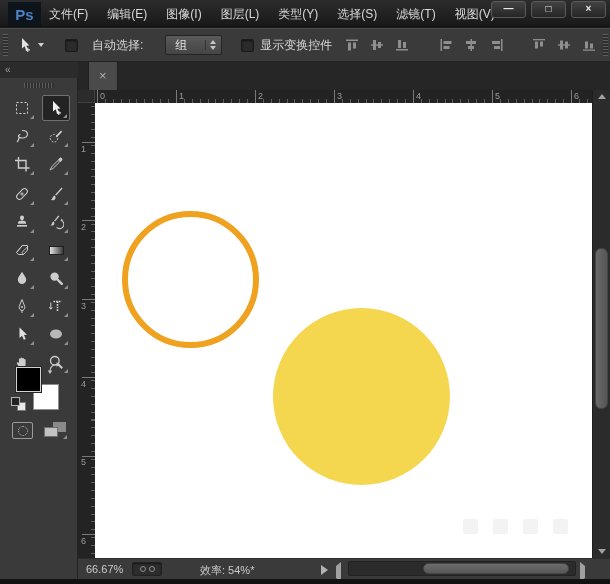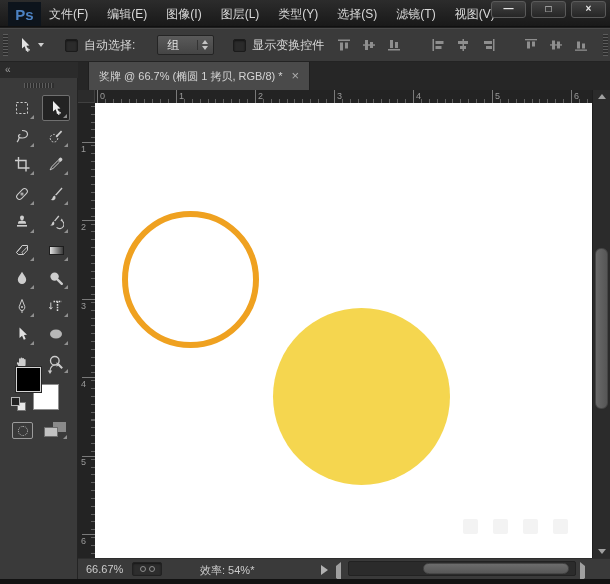--- a/index.html
+++ b/index.html
@@ -14,21 +14,21 @@
   .menu-item{padding:0 2px;cursor:default}
   .winbtns{position:absolute;right:4px;top:1px;display:flex;gap:5px}
   .winbtn{width:35px;height:17px;background:linear-gradient(#424242,#262626);border:1px solid #5a5a5a;border-radius:3px;color:#eaeaea;font-size:10px;line-height:14px;text-align:center;font-weight:bold}
 
   
   .optionsbar{position:absolute;left:0;top:28px;width:610px;height:34px;background:#3a3a3a;border-top:1px solid #4a4a4a;border-bottom:1px solid #232323;display:flex;align-items:center;color:#d6d6d6;font-size:12px}
   .grip-v{width:5px;height:22px;margin-left:3px;background:repeating-linear-gradient(0deg,#5c5c5c 0 1px,#2e2e2e 1px 3px)}
   .tool-preset{display:flex;align-items:center;gap:3px;margin-left:9px}
   .caret-down{width:0;height:0;border-left:3.5px solid transparent;border-right:3.5px solid transparent;border-top:4px solid #cfcfcf;margin-left:2px}
   .checkbox{width:13px;height:13px;background:#2b2b2b;border:1px solid #1b1b1b;border-radius:2px;box-shadow:inset 0 1px 2px rgba(0,0,0,.6)}
-  .cb1{margin-left:21px}.lbl1{margin-left:6px}
+  .cb1{margin-left:21px}.lbl1{margin-left:14px}
   .select{margin-left:22px;width:57px;height:20px;background:linear-gradient(#5a5a5a,#454545);border:1px solid #242424;border-radius:2px;display:flex;align-items:center;padding:0 5px 0 9px;color:#e2e2e2}
   .stepper{margin-left:auto;display:flex;flex-direction:column;gap:2px;border-left:1px solid #333;padding-left:4px}
   .tri-u3{width:0;height:0;border-left:3px solid transparent;border-right:3px solid transparent;border-bottom:4px solid #c4c4c4}
   .tri-d3{width:0;height:0;border-left:3px solid transparent;border-right:3px solid transparent;border-top:4px solid #c4c4c4}
   .cb2{margin-left:19px}.lbl2{margin-left:6px}
   .align-group{display:flex;gap:10px;align-items:center;opacity:.8}
   .ag1{margin-left:13px}.ag2{margin-left:29px}.ag3{margin-left:28px}
   .grip-r{margin-left:auto;margin-right:2px}
 
   
@@ -192,21 +192,20 @@
           <rect x="1" y="11.5" width="12" height="1.3"></rect>
           <rect x="3" y="3.5" width="3" height="7"></rect>
           <rect x="8" y="5.5" width="3" height="5"></rect>
         </svg>
     </div>
     <div class="grip-v grip-r"></div>
   </div>
 
   <div class="tabbar">
     <div class="tab">
-      <span>奖牌 @ 66.7% (椭圆 1 拷贝, RGB/8) *</span>
       <span class="tabclose">×</span>
     </div>
   </div>
 
   <aside class="toolpanel">
     <div class="panel-top">
       <span>«</span>
     </div>
     <div class="panel-grip"></div>
 

